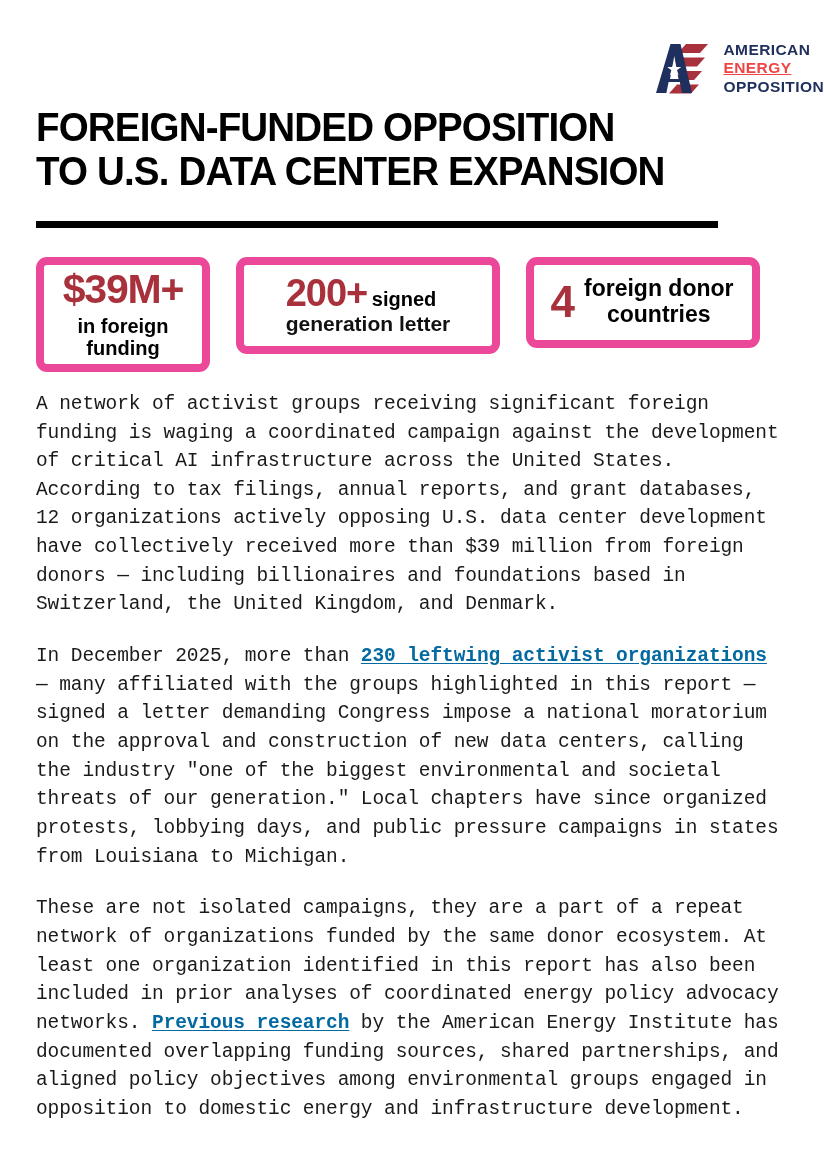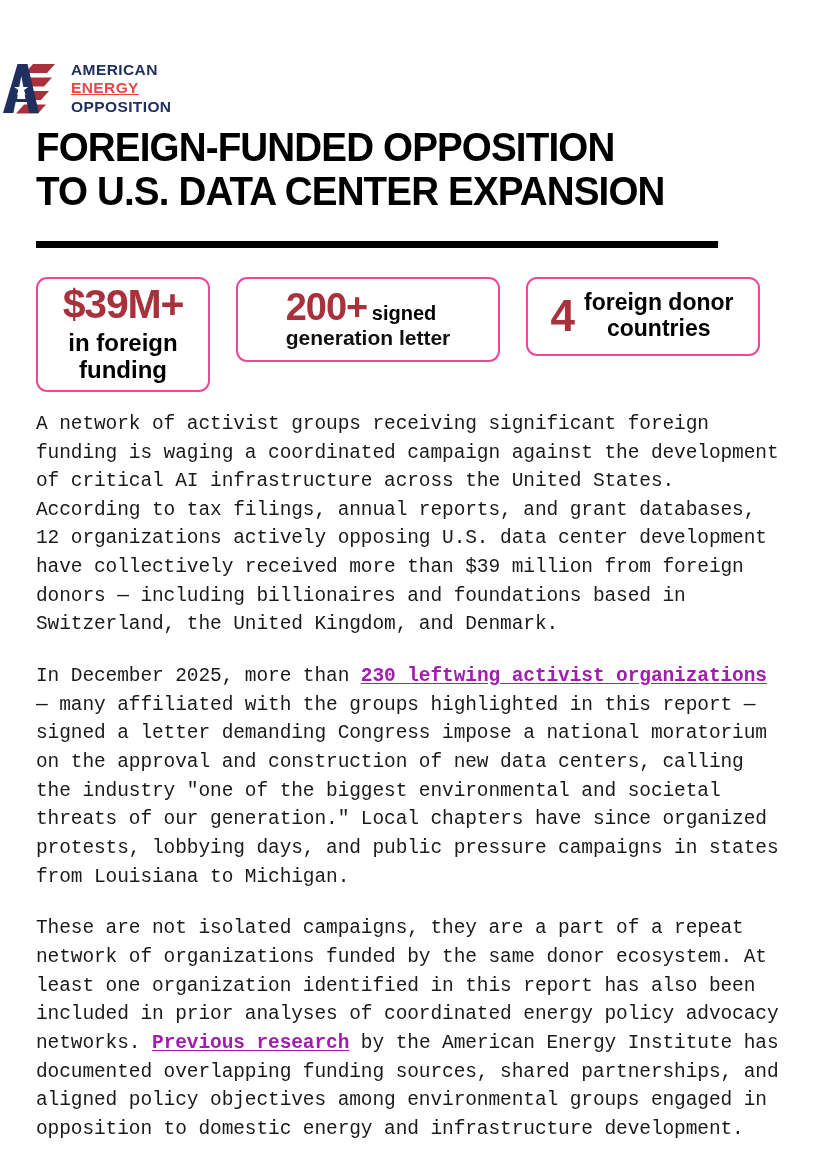--- a/index.html
+++ b/index.html
@@ -12,23 +12,23 @@
     height: 1150px;
     font-family: "Liberation Sans", sans-serif;
     color: #111111;
     overflow: hidden;
     position: relative;
   }
 
   
   .logo-band {
     width: 100%;
-    padding-top: 61px;
-    display: flex;
-    justify-content: flex-start;
+    padding-top: 41px;
+    display: flex;
+    justify-content: flex-end;
   }
   .logo {
     display: flex;
     align-items: center;
     gap: 11px;
   }
   .logo-mark { display: block; }
   .logo-words {
     display: flex;
     flex-direction: column;
@@ -74,21 +74,21 @@
   }
 
   
   .stats {
     margin-top: 29px;
     display: flex;
     align-items: flex-start;
     gap: 26px;
   }
   .stat-box {
-    border: 2px solid #ec4899;
+    border: 8px solid #ec4899;
     border-radius: 11px;
     background: #ffffff;
     box-sizing: border-box;
     display: flex;
     align-items: center;
     justify-content: center;
   }
   .stat-box.v1 {
     width: 174px;
     height: 115px;
@@ -112,21 +112,21 @@
   .v1 .stat-num { font-size: 41px; letter-spacing: -1.2px; }
   .v2 .stat-num { font-size: 38px; letter-spacing: -1px; }
   .v3 .stat-num { font-size: 44px; letter-spacing: -1px; }
 
   .stat-label {
     color: #000000;
     font-weight: bold;
     line-height: 1.12;
   }
   .v1 .stat-label {
-    font-size: 24px;
+    font-size: 20px;
     text-align: center;
     margin-top: 5px;
   }
   .v2 .inline-wrap {
     display: block;
     text-align: left;
     line-height: 1.04;
   }
   .v2 .stat-label {
     font-size: 20px;
@@ -171,21 +171,21 @@
     margin: 0 0 23px 0;
     font-size: 19.5px;
     line-height: 1.47;
     color: #1a1a1a;
     letter-spacing: -0.1px;
     font-family: Liberation Mono, monospace;
   }
   .body-copy p:last-child { margin-bottom: 0; }
   .lnk {
     font-weight: bold;
-    color: #a21caf;
+    color: #0369a1;
     text-decoration: underline;
     text-underline-offset: 2px;
   }
 </style>
 </head>
 <body>
 
 <div class="logo-band">
   <div class="logo">
     <svg class="logo-mark" width="60" height="52" viewBox="0 0 60 52">

